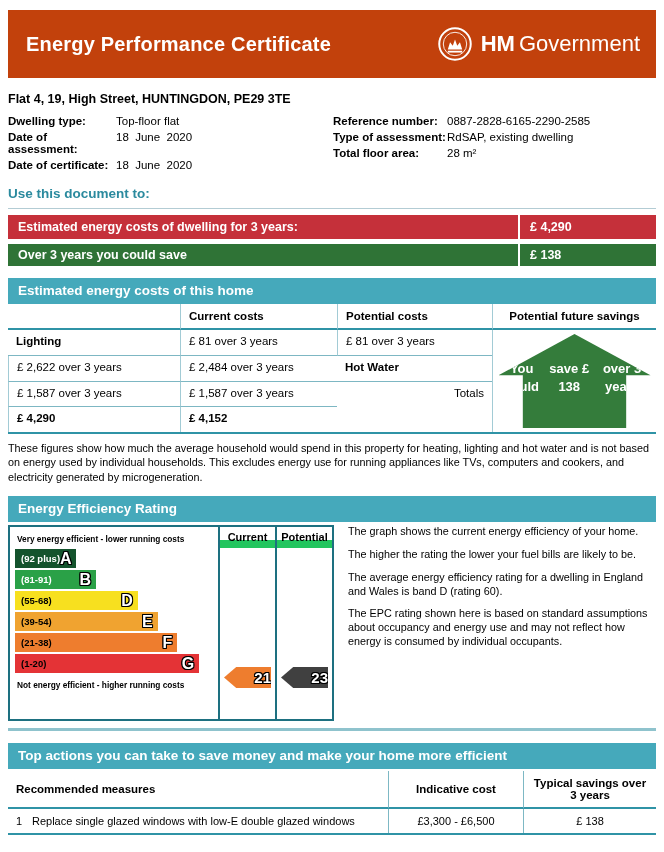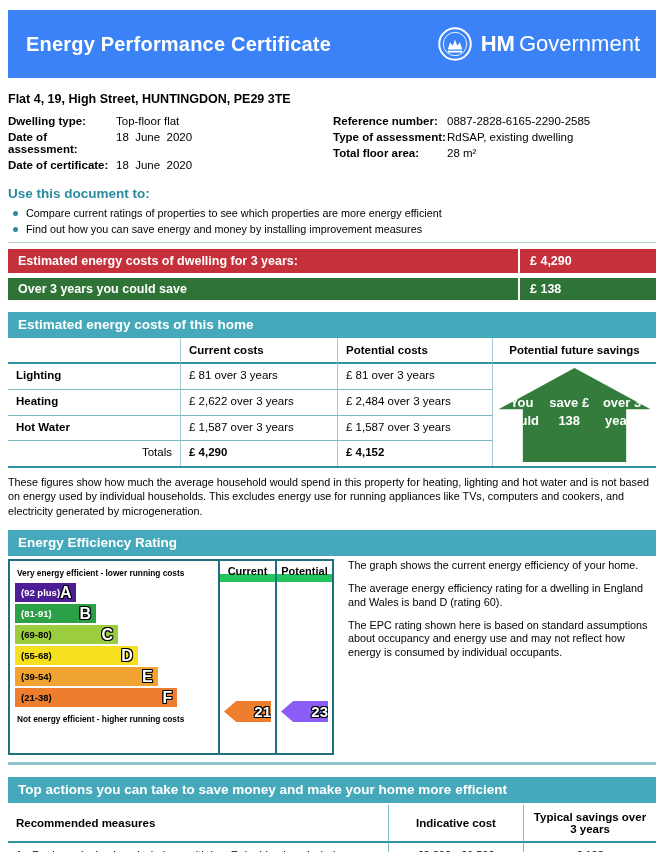--- a/index.html
+++ b/index.html
@@ -88,21 +88,21 @@
   .at-vline { border-left:1px solid #7db8c4; }
   .at-center { text-align:center; }
   .at-measure { display:flex; }
   .at-num { width:16px; flex-shrink:0; }
 </style>
 </head>
 <body>
 
 <div class="page">
 
-  <div class="main-header" style="background: #3b82f6;">
+  <div class="main-header" style="background: #c2410c;">
     <div class="main-title">Energy Performance Certificate</div>
     <div class="gov">
       <svg viewBox="0 0 40 40">
         <circle cx="20" cy="20" r="17.5" fill="none" stroke="#ffffff" stroke-width="2.2"></circle>
         <circle cx="20" cy="20" r="13" fill="none" stroke="#ffffff" stroke-width="1"></circle>
         <path d="M12 26 l2.5 -8 3 4 2.5 -7 2.5 7 3 -4 2.5 8 z" fill="#ffffff"></path>
         <rect x="12" y="27.5" width="16" height="2" fill="#ffffff"></rect>
       </svg>
       <span class="gov-hm">HM</span>
       <span class="gov-govt">Government</span>
@@ -136,24 +136,20 @@
         <span class="detail-value">RdSAP, existing dwelling</span>
       </div>
       <div class="detail-row">
         <span class="detail-label">Total floor area:</span>
         <span class="detail-value">28 m²</span>
       </div>
     </div>
   </div>
 
   <div class="use-heading">Use this document to:</div>
-  <ul class="bullets">
-    <li>Compare current ratings of properties to see which properties are more energy efficient</li>
-    <li>Find out how you can save energy and money by installing improvement measures</li>
-  </ul>
 
   <div class="divider"></div>
 
   <div class="banner banner-red" style="background: rgb(197, 48, 58);">
     <span class="banner-label">Estimated energy costs of dwelling for 3 years:</span>
     <span class="banner-sep"></span>
     <span class="banner-value">£ 4,290</span>
   </div>
   <div class="banner banner-green" style="background: rgb(47, 115, 54);">
     <span class="banner-label">Over 3 years you could save</span>
@@ -174,21 +170,20 @@
         <span>You could</span>
         <span>save £ 138</span>
         <span>over 3 years</span>
       </div>
     </div>
 
     <div class="ct-cell ct-row-label">Lighting</div>
     <div class="ct-cell ct-val ct-vline">£ 81 over 3 years</div>
     <div class="ct-cell ct-val ct-vline">£ 81 over 3 years</div>
 
-    <div class="ct-cell ct-row-label">Heating</div>
     <div class="ct-cell ct-val ct-vline">£ 2,622 over 3 years</div>
     <div class="ct-cell ct-val ct-vline">£ 2,484 over 3 years</div>
 
     <div class="ct-cell ct-row-label">Hot Water</div>
     <div class="ct-cell ct-val ct-vline">£ 1,587 over 3 years</div>
     <div class="ct-cell ct-val ct-vline">£ 1,587 over 3 years</div>
 
     <div class="ct-cell ct-tot-label">Totals</div>
     <div class="ct-cell ct-tot-val ct-vline">£ 4,290</div>
     <div class="ct-cell ct-tot-val ct-vline">£ 4,152</div>
@@ -197,75 +192,76 @@
   <p class="note">These figures show how much the average household would spend in this property for heating, lighting and hot water and is not based on energy used by individual households. This excludes energy use for running appliances like TVs, computers and cookers, and electricity generated by microgeneration.</p>
 
   <div class="sub-header" style="background: rgb(69, 169, 187);">Energy Efficiency Rating</div>
 
   <div class="epc-wrap">
     <div class="epc-chart">
       <div class="epc-left">
         <div class="epc-scale-label">Very energy efficient - lower running costs</div>
 
         <div class="band-row">
-            <div class="band" style="width: 31%; background: #4c1d95;">
+            <div class="band" style="width: 31%; background: #14532d;">
           <span class="band-range" style="color: rgb(255, 255, 255);">(92 plus)</span>
           <span class="band-letter">A</span>
             </div>
           </div>
         <div class="band-row">
             <div class="band" style="width: 41%; background: rgb(42, 161, 71);">
           <span class="band-range" style="color: rgb(255, 255, 255);">(81-91)</span>
           <span class="band-letter">B</span>
             </div>
           </div>
         <div class="band-row">
-            <div class="band" style="width: 52%; background: rgb(155, 206, 63);">
-          <span class="band-range" style="color: rgb(0, 0, 0);">(69-80)</span>
-          <span class="band-letter">C</span>
-            </div>
-          </div>
-        <div class="band-row">
             <div class="band" style="width: 62%; background: rgb(247, 224, 31);">
           <span class="band-range" style="color: rgb(0, 0, 0);">(55-68)</span>
           <span class="band-letter">D</span>
             </div>
           </div>
         <div class="band-row">
             <div class="band" style="width: 72%; background: rgb(240, 163, 48);">
           <span class="band-range" style="color: rgb(0, 0, 0);">(39-54)</span>
           <span class="band-letter">E</span>
             </div>
           </div>
         <div class="band-row">
             <div class="band" style="width: 82%; background: rgb(238, 125, 46);">
           <span class="band-range" style="color: rgb(0, 0, 0);">(21-38)</span>
           <span class="band-letter">F</span>
+            </div>
+          </div>
+        <div class="band-row">
+            <div class="band" style="width: 93%; background: rgb(228, 51, 54);">
+          <span class="band-range" style="color: rgb(0, 0, 0);">(1-20)</span>
+          <span class="band-letter">G</span>
             </div>
           </div>
 
         <div class="epc-scale-label bottom">Not energy efficient - higher running costs</div>
       </div>
 
       <div class="epc-col">
         <div class="epc-col-head">Current</div>
         <div class="epc-arrow" style="background: rgb(238, 125, 46);">
           <span>21</span>
         </div>
       </div>
       <div class="epc-col">
         <div class="epc-col-head">Potential</div>
-        <div class="epc-arrow" style="background: #8b5cf6;">
+        <div class="epc-arrow" style="background: #404040;">
           <span>23</span>
         </div>
       </div>
     </div>
 
     <div class="epc-text">
       <p>The graph shows the current energy efficiency of your home.</p>
+      <p>The higher the rating the lower your fuel bills are likely to be.</p>
       <p>The average energy efficiency rating for a dwelling in England and Wales is band D (rating 60).</p>
       <p>The EPC rating shown here is based on standard assumptions about occupancy and energy use and may not reflect how energy is consumed by individual occupants.</p>
     </div>
   </div>
 
   <div class="rule-light"></div>
 
   <div class="sub-header" style="background: rgb(69, 169, 187);">Top actions you can take to save money and make your home more efficient</div>
 
   <div class="actions-table">

